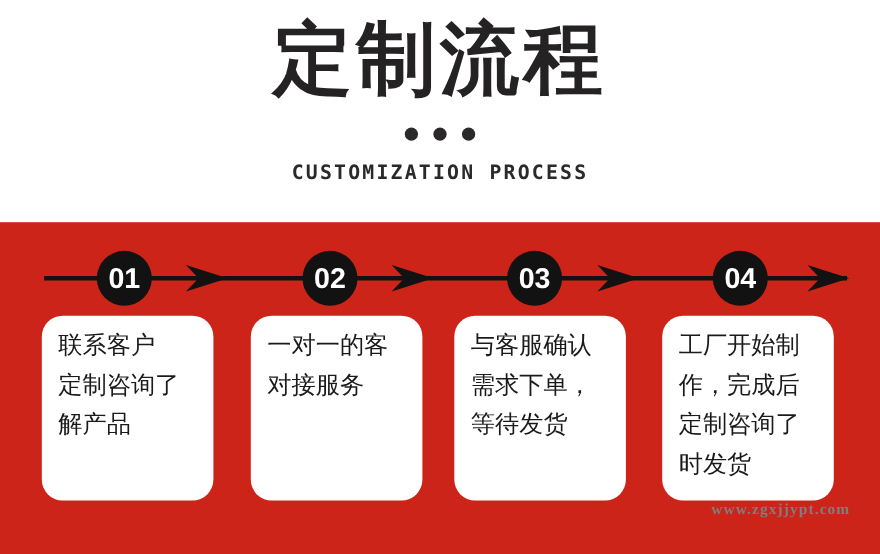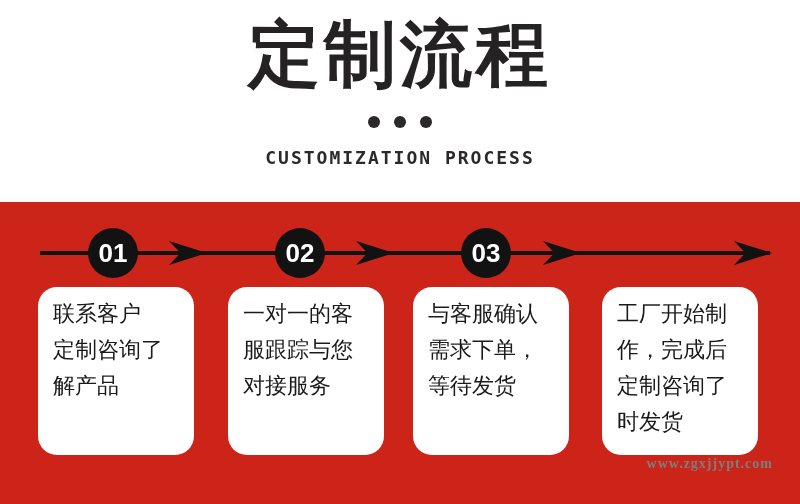--- a/index.html
+++ b/index.html
@@ -116,30 +116,32 @@
 
     <div class="step-circle" style="left:88px">
       <span>01</span>
     </div>
     <div class="step-circle" style="left:275px">
       <span>02</span>
     </div>
     <div class="step-circle" style="left:461px">
       <span>03</span>
     </div>
+    <div class="step-circle" style="left:648px">
+      <span>04</span>
+    </div>
 
     <div class="step-card" style="left:38px">
       <div class="card-line">联系客户</div>
       <div class="card-line">定制咨询了</div>
       <div class="card-line">解产品</div>
     </div>
 
     <div class="step-card" style="left:228px">
       <div class="card-line">一对一的客</div>
-      <div class="card-line">服跟踪与您</div>
       <div class="card-line">对接服务</div>
     </div>
 
     <div class="step-card" style="left:413px">
       <div class="card-line">与客服确认</div>
       <div class="card-line">需求下单，</div>
       <div class="card-line">等待发货</div>
     </div>
 
     <div class="step-card" style="left:602px">

